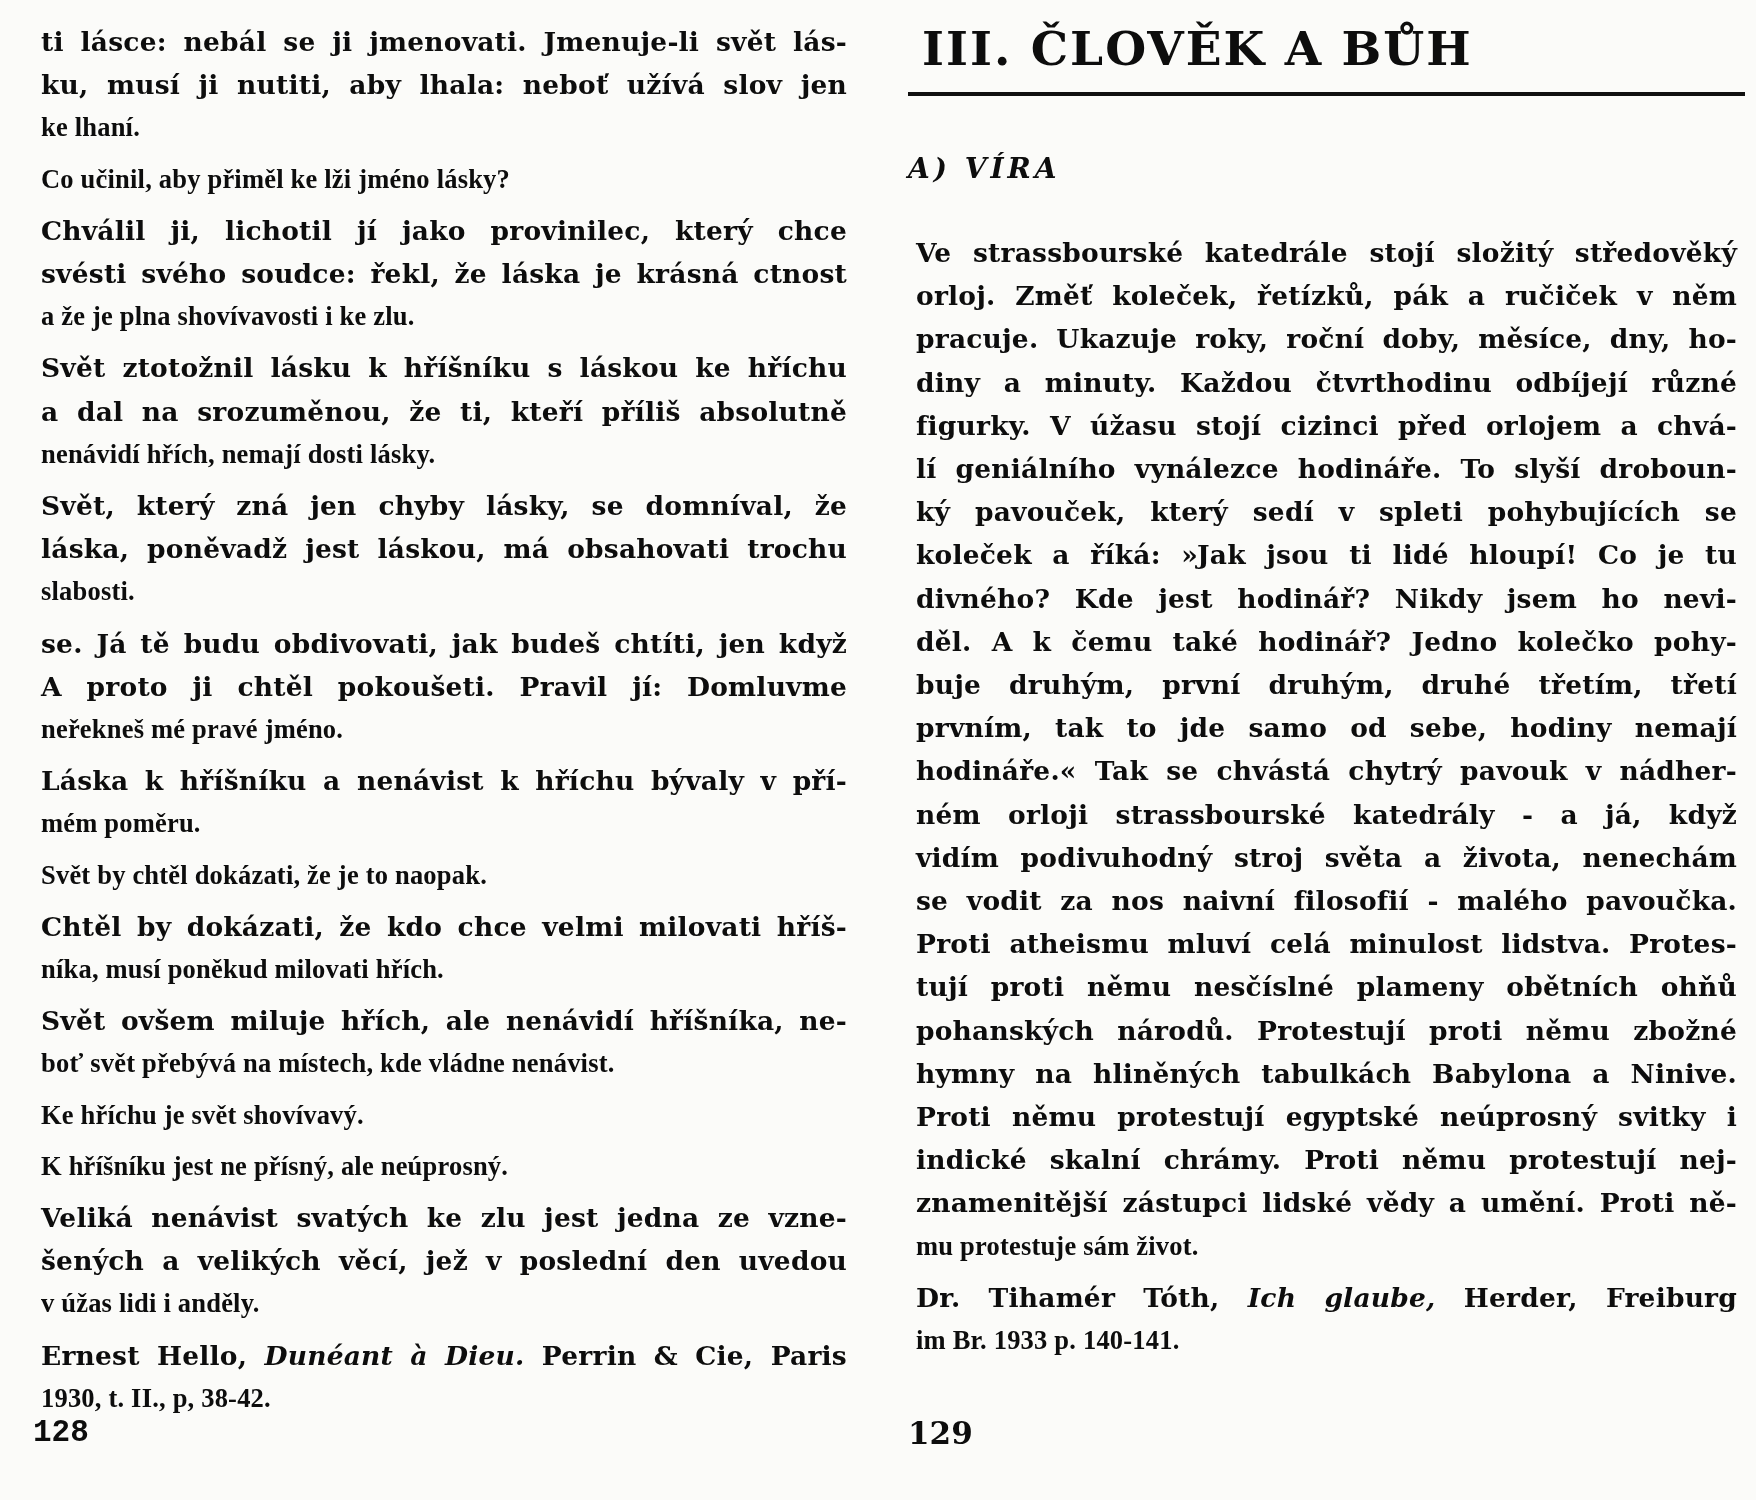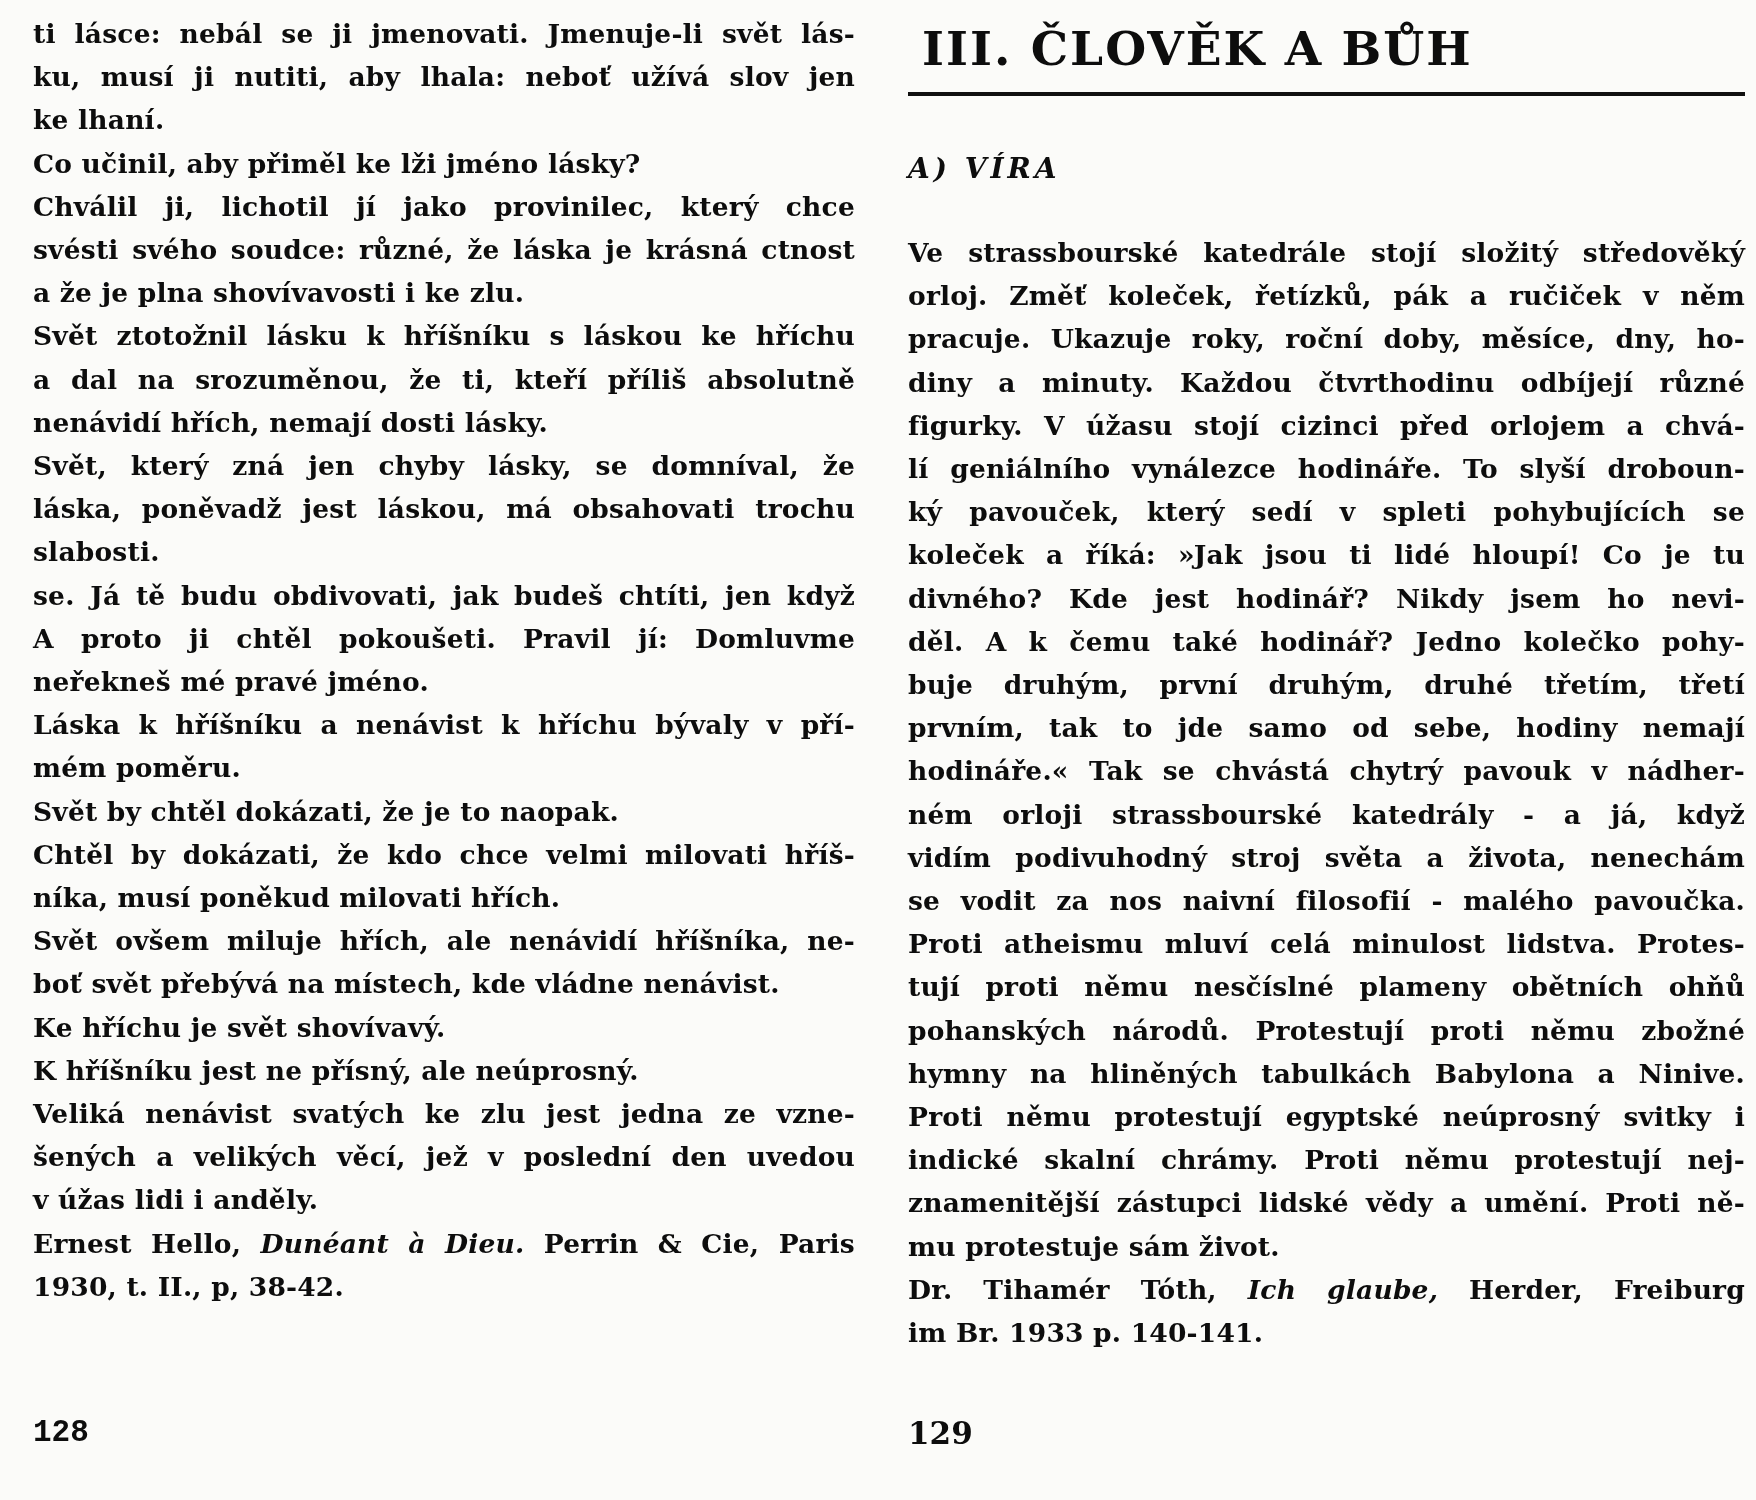--- a/index.html
+++ b/index.html
@@ -9,29 +9,29 @@
     color: #0d0d0d;
     font-family: "DejaVu Serif", "Liberation Serif", serif;
     font-weight: 700;
     position: relative;
     overflow: hidden;
   }
   .col { position: absolute; top: 0; }
   #left-page  { left: 33px;  top: 12px; width: 822px; }
   #right-page { left: 908px; top: 14px; width: 837px; }
 
-  .para { margin: 0; }
+  .para { margin: 8px; }
   .line {
     font-size: 26.5px;
     line-height: 43.2px;
     letter-spacing: 0.2px;
     text-align: justify;
   }
   .line.just { text-align-last: justify; }
-  .line.last { text-align-last: left; }
+  .line.last { text-align-last: left; font-family: Liberation Serif, serif; }
   .em { font-style: italic; }
 
   #chapter-heading {
     font-size: 47px;
     line-height: 58px;
     letter-spacing: 2px;
     margin-top: 6px;
     white-space: nowrap;
     margin-left: 14px;
   }
@@ -64,21 +64,21 @@
         <div class="para">
           <div class="line just">ti lásce: nebál se ji jmenovati. Jmenuje-li svět lás-</div>
           <div class="line just">ku, musí ji nutiti, aby lhala: neboť užívá slov jen</div>
           <div class="line last">ke lhaní.</div>
         </div>
         <div class="para">
           <div class="line last">Co učinil, aby přiměl ke lži jméno lásky?</div>
         </div>
         <div class="para">
           <div class="line just">Chválil ji, lichotil jí jako provinilec, který chce</div>
-          <div class="line just">svésti svého soudce: různé, že láska je krásná ctnost</div>
+          <div class="line just">svésti svého soudce: řekl, že láska je krásná ctnost</div>
           <div class="line last">a že je plna shovívavosti i ke zlu.</div>
         </div>
         <div class="para">
           <div class="line just">Svět ztotožnil lásku k hříšníku s láskou ke hříchu</div>
           <div class="line just">a dal na srozuměnou, že ti, kteří příliš absolutně</div>
           <div class="line last">nenávidí hřích, nemají dosti lásky.</div>
         </div>
         <div class="para">
           <div class="line just">Svět, který zná jen chyby lásky, se domníval, že</div>
           <div class="line just">láska, poněvadž jest láskou, má obsahovati trochu</div>

